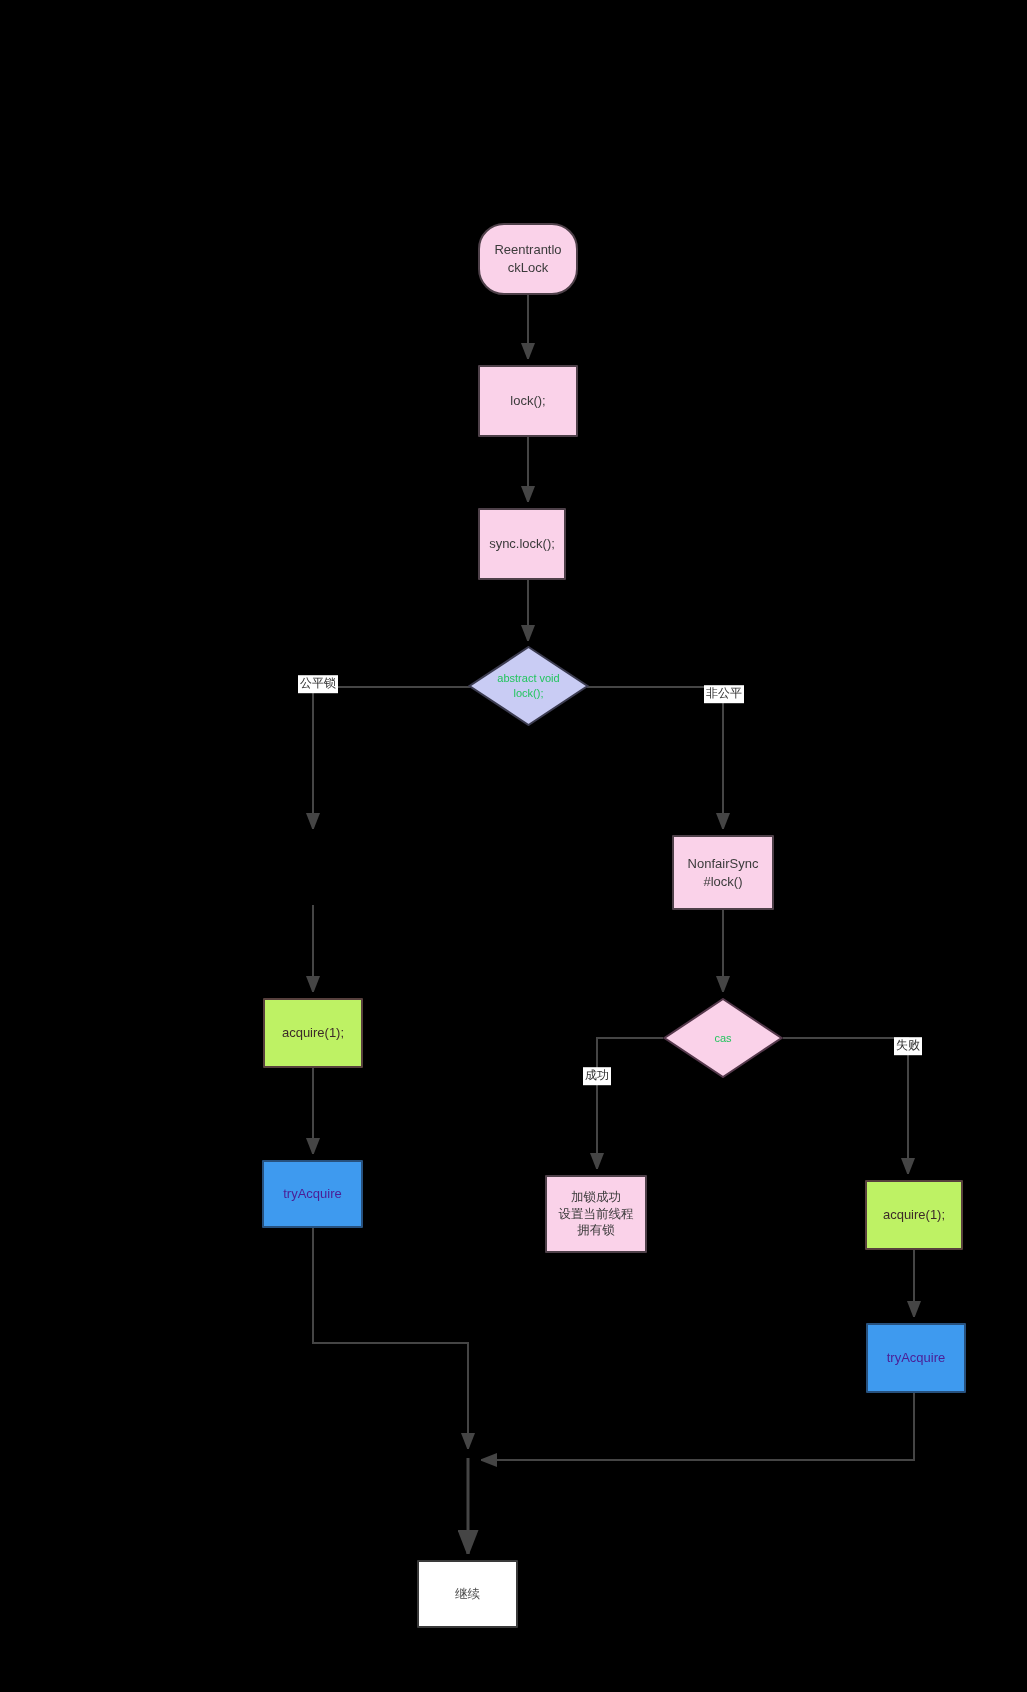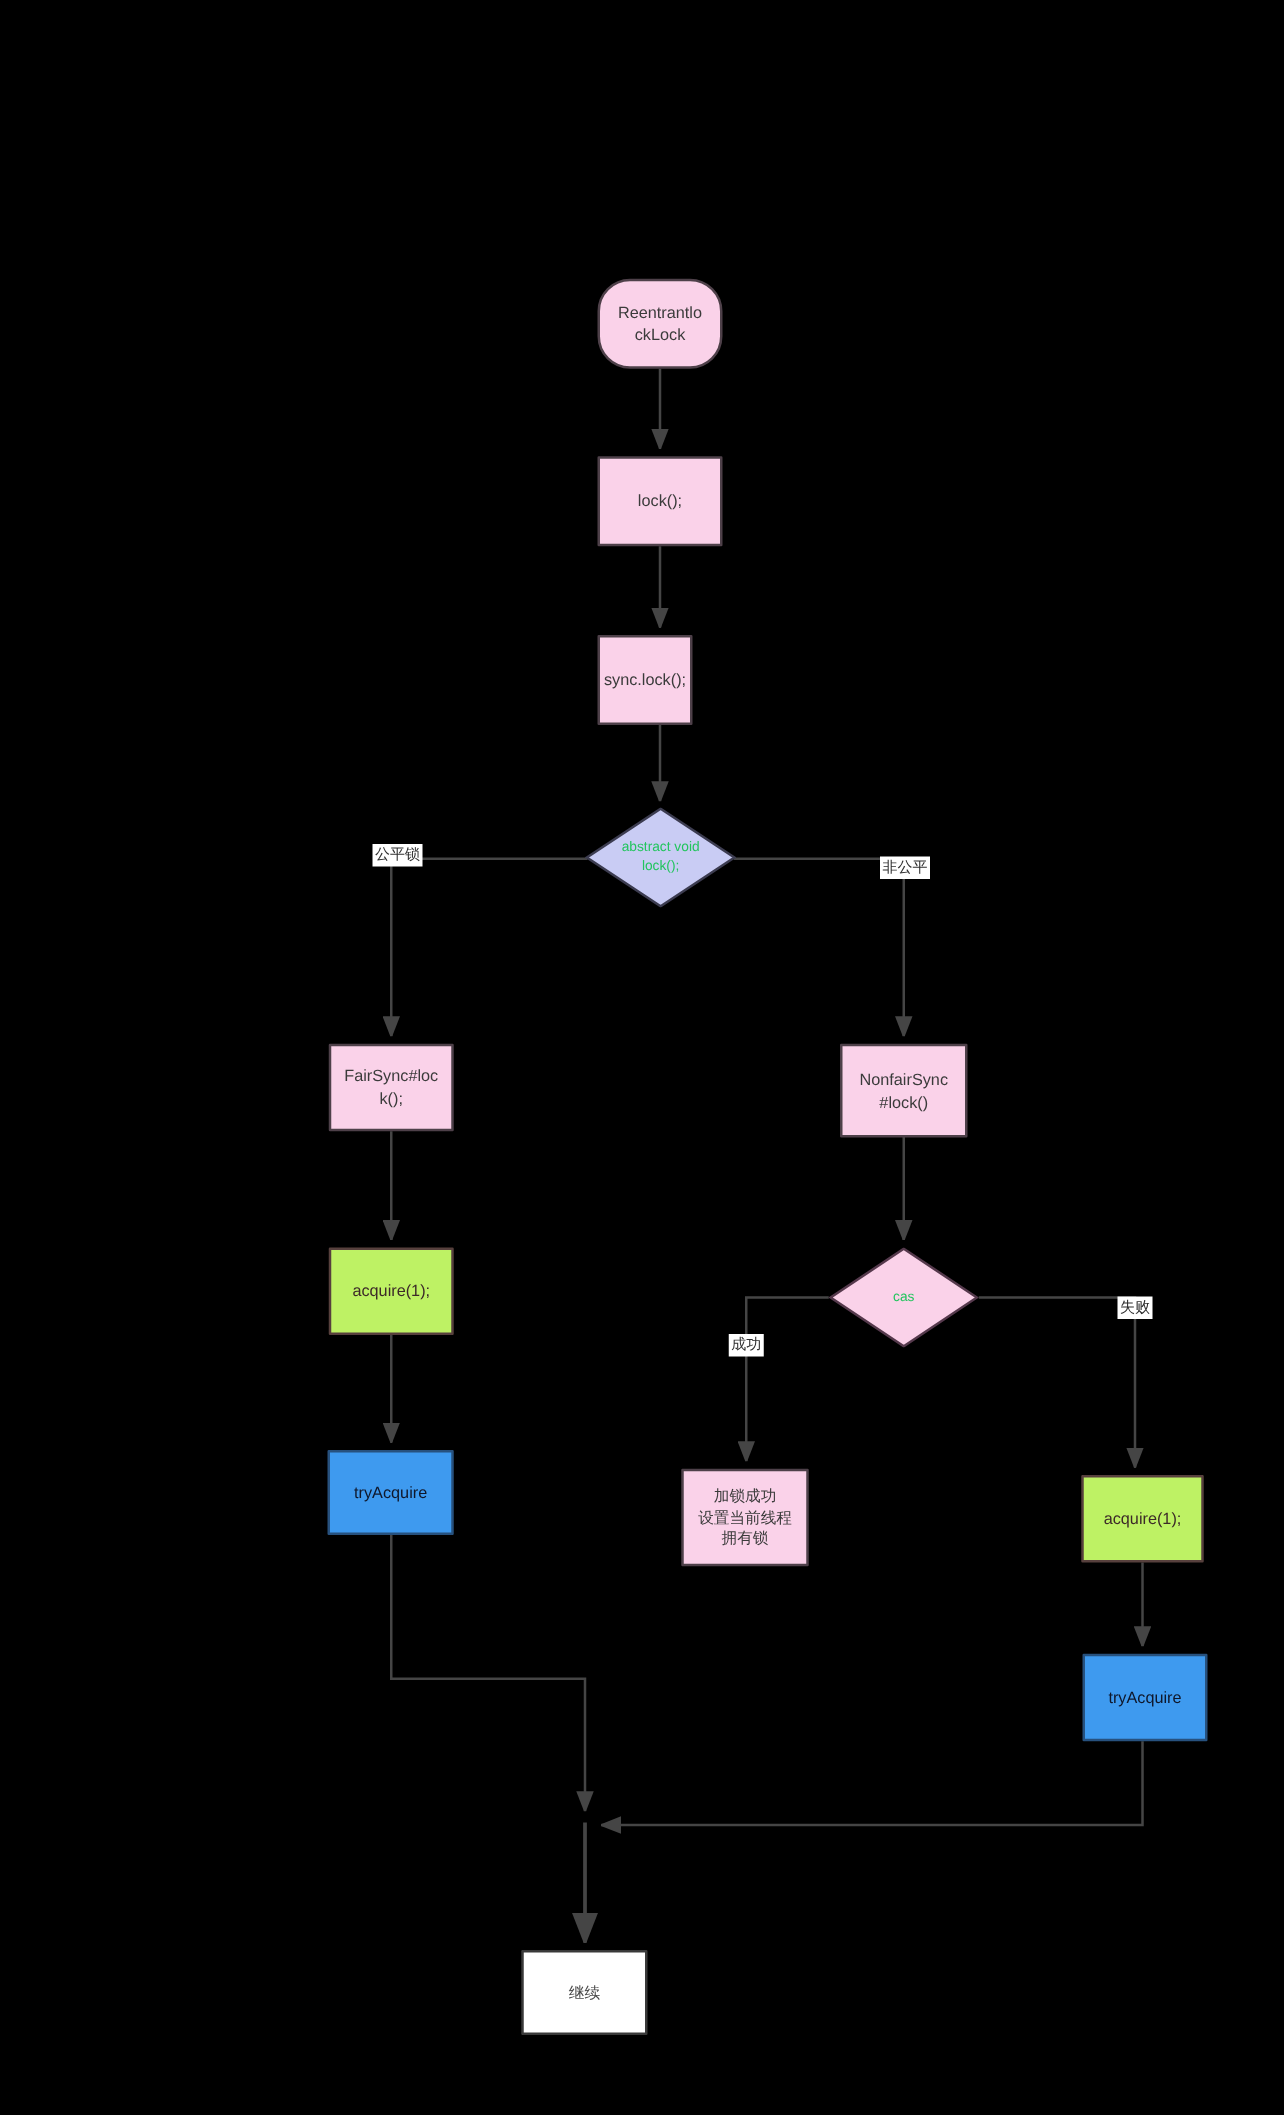--- a/index.html
+++ b/index.html
@@ -32,21 +32,21 @@
     color: #3b3b3b;
     white-space: pre-line;
     word-break: break-all;
   }
   .rect {
     border: 2px solid #4a3f47;
     border-radius: 1px;
   }
   .pink   { background: #FAD2E9; border-color: #4e4049; }
   .salmon { background: #bef264; border-color: #57403d; color: #3c2a28; }
-  .blue   { background: #3E9AEF; border-color: #27517e; color: #0f172a; }
+  .blue   { background: #3E9AEF; border-color: #27517e; color: #4c1d95; }
   .whitebox { background: #FFFFFF; border-color: #3a3a3a; color: #4a4a4a; }
   .diamond { background: transparent; border: none; }
   .diamond svg { position: absolute; left: 0; top: 0; }
   .diamond .dlabel {
     position: relative;
     z-index: 1;
     font-size: 11px;
     color: #22c55e;
     white-space: pre-line;
   }
@@ -92,36 +92,32 @@
 
   <div class="node rect pink" style="left:478px; top:223px; width:100px; height:72px;border-radius:26px;">
     <span>Reentrantlo
 ckLock</span>
   </div>
 
   <div class="node rect pink" style="left:478px; top:365px; width:100px; height:72px;">
     <span>lock();</span>
   </div>
 
-  <div class="node rect pink" style="left:478px; top:508px; width:76px; height:72px;">
+  <div class="node rect pink" style="left:478px; top:508px; width:88px; height:72px;">
     <span>sync.lock();</span>
   </div>
 
   <div class="node diamond" style="left:468px; top:646px; width:121px; height:80px;">
     <svg width="121" height="80" viewBox="0 0 121 80">
       <polygon points="60.5,1 119.5,40 60.5,79 1.5,40" stroke="#3C3C50" stroke-width="2" fill="#C9CCF4"></polygon>
     </svg>
     <div class="dlabel">abstract void
 lock();</div>
   </div>
 
-  <div class="node rect pink" style="left:263px; top:835px; width:100px; height:70px;">
-    <span>FairSync#loc
-k();</span>
-  </div>
 
   <div class="node rect pink" style="left:672px; top:835px; width:102px; height:75px;">
     <span>NonfairSync
 #lock()</span>
   </div>
 
   <div class="node rect salmon" style="left:263px; top:998px; width:100px; height:70px;">
     <span>acquire(1);</span>
   </div>
 

